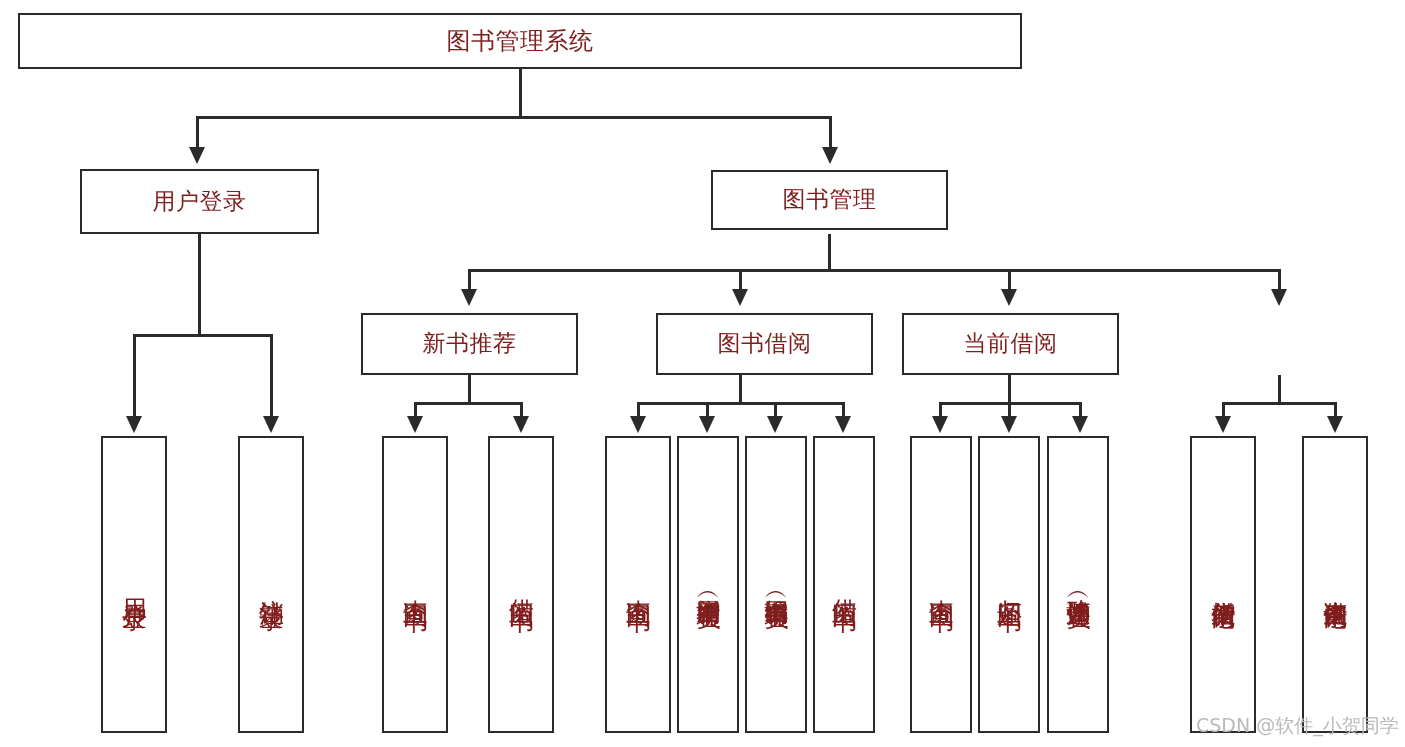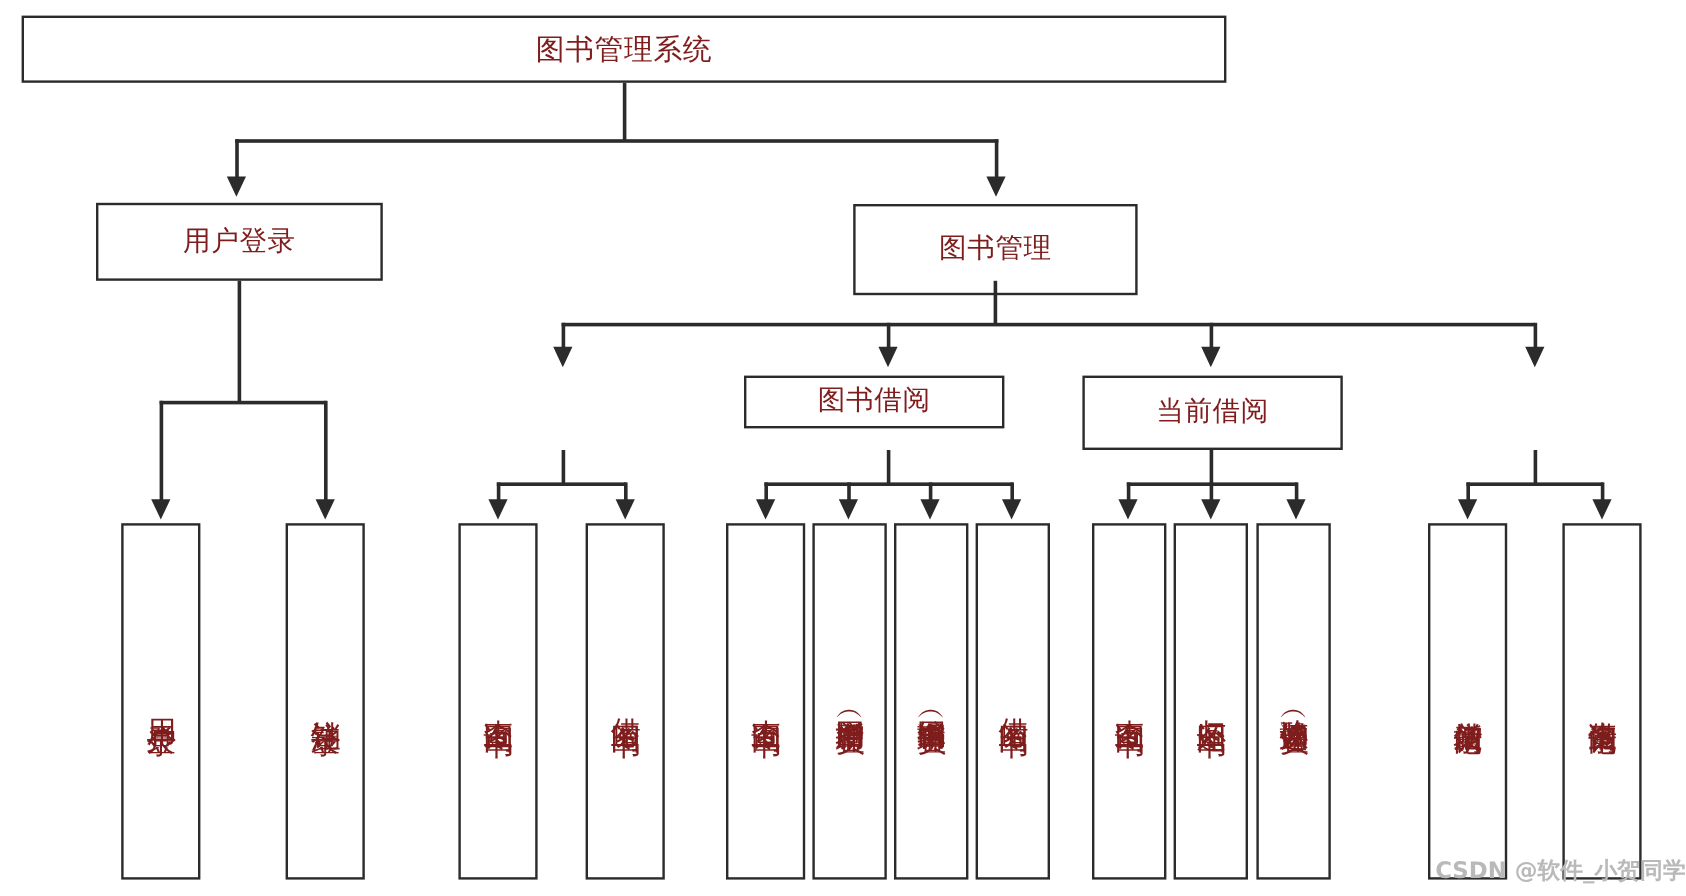--- a/index.html
+++ b/index.html
@@ -76,21 +76,20 @@
   }
 
   
   #watermark{
     position:absolute;
     font-size:19px;
     color:#b9b9b9;
     white-space:nowrap;
     font-family:"DejaVu Sans","Liberation Sans",sans-serif;
     pointer-events:none;
-    font-weight:bold;
   }
 </style>
 </head>
 <body>
 
 <div id="canvas">
 
   <div class="node h root" style="left:18px; top:13px; width:1004px; height:56px;">
     <span class="lbl">图书管理系统</span>
   </div>
@@ -101,21 +100,21 @@
 
   <div class="ln vl" style="left:196px; top:116px; width:2.5px; height:33px;"></div>
   <div class="arrow" style="left:189px; top:147px;"></div>
   <div class="ln vl" style="left:829px; top:116px; width:2.5px; height:33px;"></div>
   <div class="arrow" style="left:822px; top:147px;"></div>
 
   <div class="node h" style="left:80px; top:169px; width:239px; height:65px;">
     <span class="lbl">用户登录</span>
   </div>
 
-  <div class="node h" style="left:711px; top:170px; width:237px; height:76px;">
+  <div class="node h" style="left:711px; top:170px; width:237px; height:60px;">
     <span class="lbl">图书管理</span>
   </div>
 
   <div class="ln vl" style="left:198px; top:234px; width:2.5px; height:102px;"></div>
   <div class="ln hl" style="left:133px; top:334px; width:139px; height:2.5px;"></div>
   <div class="ln vl" style="left:133px; top:334px; width:2.5px; height:84px;"></div>
   <div class="arrow" style="left:126px; top:416px;"></div>
   <div class="ln vl" style="left:270px; top:334px; width:2.5px; height:84px;"></div>
   <div class="arrow" style="left:263px; top:416px;"></div>
 
@@ -127,21 +126,24 @@
 
   <div class="ln vl" style="left:739px; top:269px; width:2.5px; height:22px;"></div>
   <div class="arrow" style="left:732px; top:289px;"></div>
 
   <div class="ln vl" style="left:1008px; top:269px; width:2.5px; height:22px;"></div>
   <div class="arrow" style="left:1001px; top:289px;"></div>
 
   <div class="ln vl" style="left:1278px; top:269px; width:2.5px; height:22px;"></div>
   <div class="arrow" style="left:1271px; top:289px;"></div>
 
-  <div class="node h" style="left:620px; top:313px; width:217px; height:44px;">
+  <div class="node h" style="left:361px; top:313px; width:217px; height:62px;">
+    <span class="lbl">新书推荐</span>
+  </div>
+  <div class="node h" style="left:656px; top:313px; width:217px; height:62px;">
     <span class="lbl">图书借阅</span>
   </div>
   <div class="node h" style="left:902px; top:313px; width:217px; height:62px;">
     <span class="lbl">当前借阅</span>
   </div>
 
   <div class="ln vl" style="left:468px; top:375px; width:2.5px; height:29px;"></div>
   <div class="ln hl" style="left:414px; top:402px; width:108px; height:2.5px;"></div>
   <div class="ln vl" style="left:414px; top:402px; width:2.5px; height:16px;"></div>
   <div class="arrow" style="left:407px; top:416px;"></div>

